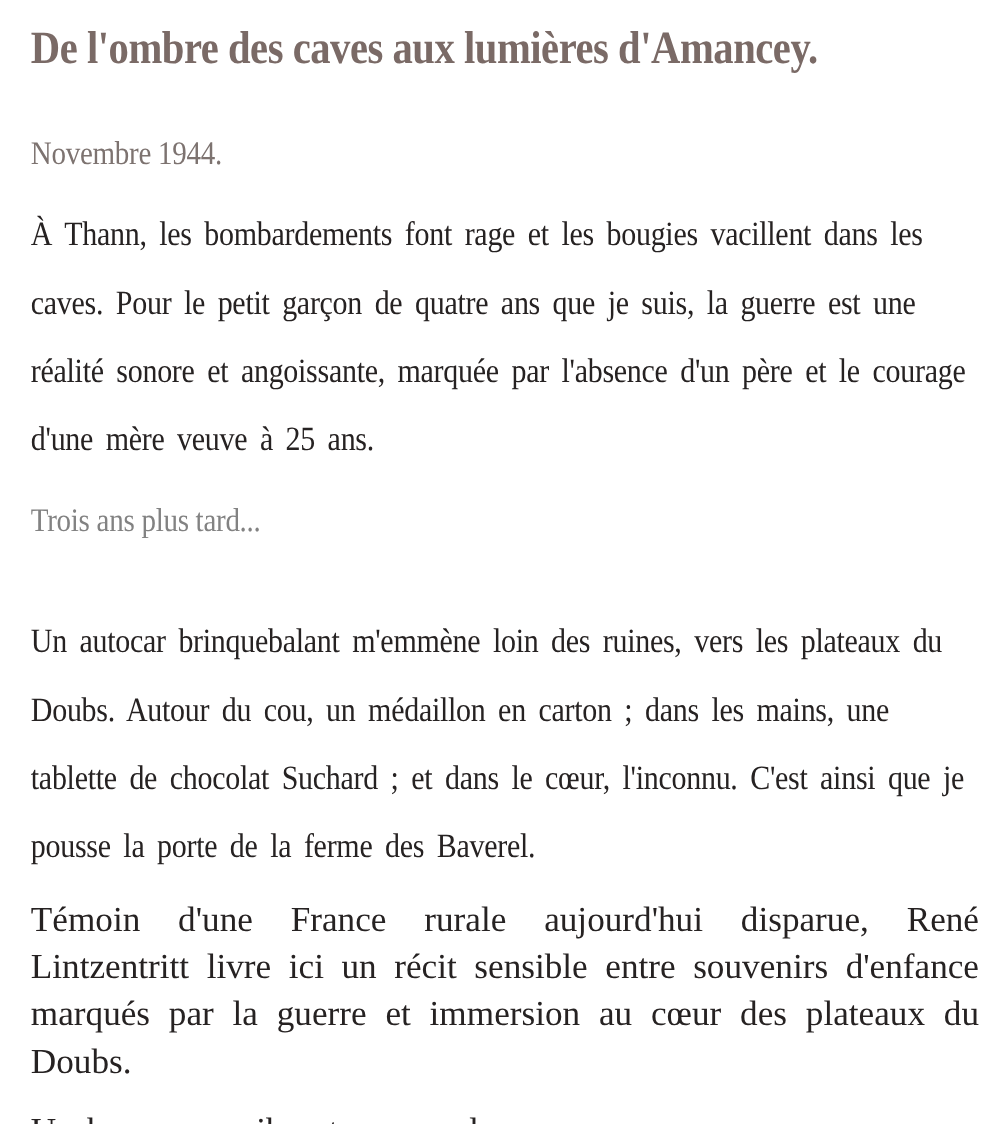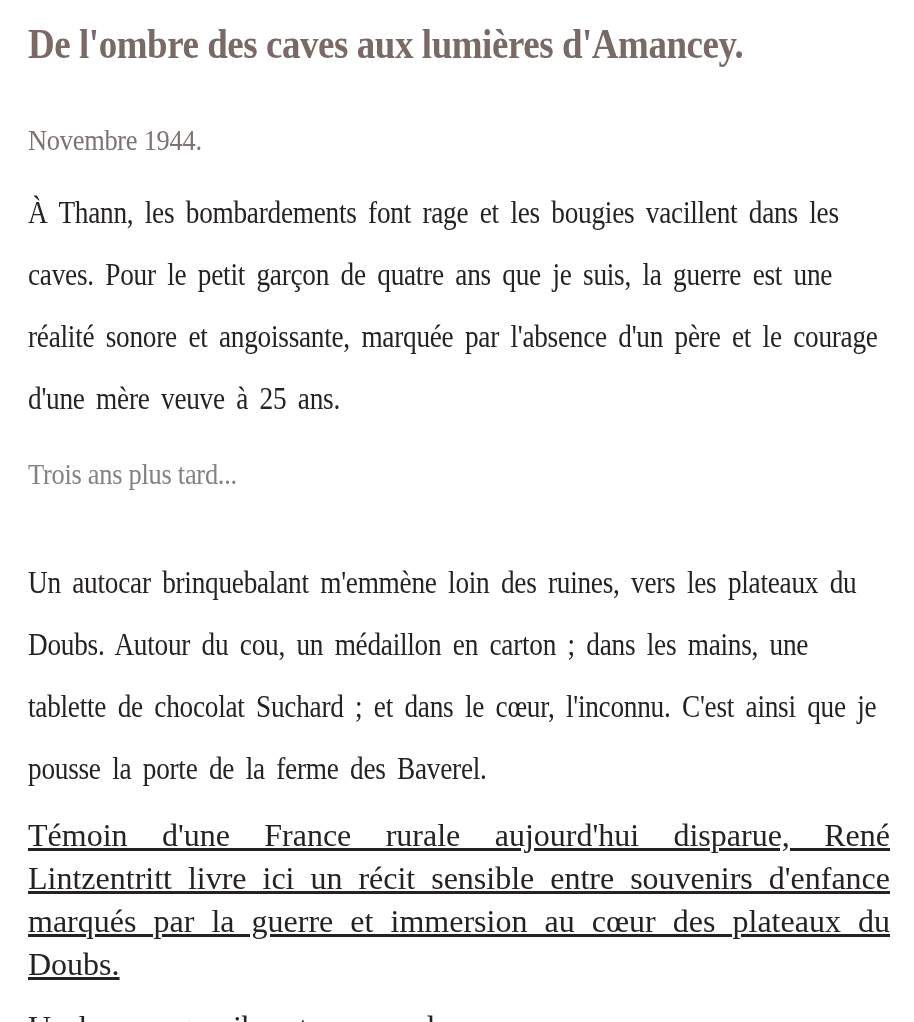--- a/index.html
+++ b/index.html
@@ -58,21 +58,20 @@
   .para-1 { margin-top: 24px; }
   .para-2 { margin-top: 60px; }
   
   .closing-paragraph {
     margin-top: 14px;
     font-size: 32px;
     line-height: 43px;
     color: var(--body-text);
     text-align: justify;
     word-spacing: 0.12em;
-    text-decoration: underline;
   }
   .tagline {
     margin-top: 20px;
     font-size: 32px;
     line-height: 43px;
     color: var(--body-text);
     word-spacing: 0.12em;
   }
 </style>
 </head>

